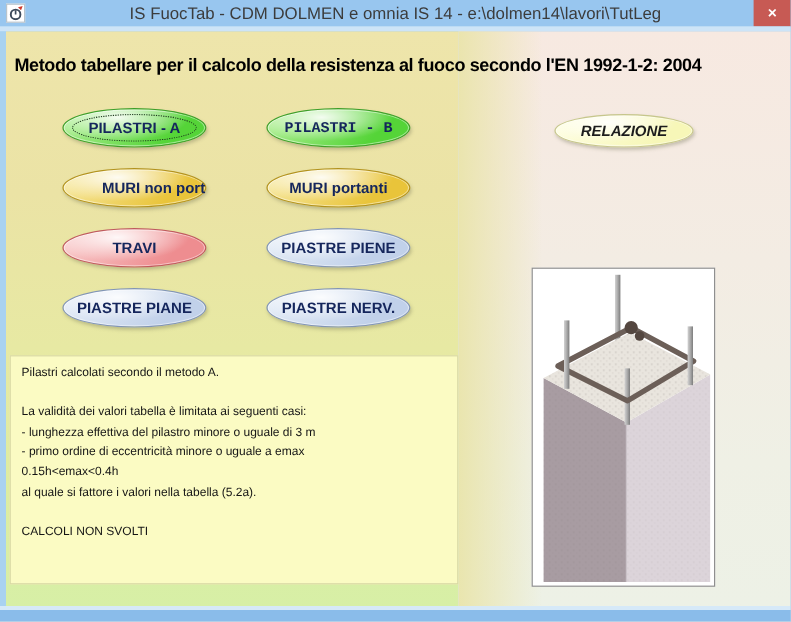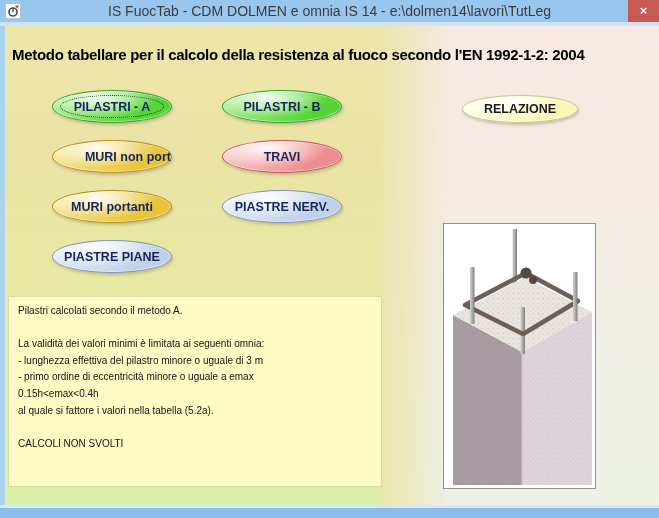--- a/index.html
+++ b/index.html
@@ -39,20 +39,21 @@
   
   .left-panel{
     position:absolute;left:0;top:0;bottom:0;width:377px;
     background:linear-gradient(to bottom,#eee5ab 0%,#ebe3a5 28%,#e7e9a3 55%,#ddeda2 80%,#d7efa6 100%);
   }
   .right-panel{
     position:absolute;left:377px;top:0;bottom:0;right:0;
     background:
       linear-gradient(to right, rgba(233,228,168,.9) 0px, rgba(233,228,168,0) 70px),
       linear-gradient(to bottom,#f7e9e1 0%,#f3ece3 40%,#eff0e5 75%,#edf1e6 100%);
+    font-style: italic;
   }
   
   .heading{
     position:absolute;left:7px;top:20px;width:648px;z-index:3;
     font-size:15px;font-weight:bold;letter-spacing:-0.3px;color:var(--header_text,#000);
     white-space:nowrap;
   }
   
   .btn-grid{
     position:absolute;left:47px;top:64px;
@@ -105,43 +106,46 @@
   </div>
   <div class="titlebar-strip"></div>
 
   <div class="content">
     <div class="left-panel">
       <div class="btn-grid">
           <div class="oval" style="--c: #55d438; --lt: #b9f29e; --bd: #3f9e2a; color: rgb(21, 38, 92);">
             <span>PILASTRI - A</span>
             <i class="focus-ring"></i>
           </div>
-          <div class="oval" style="--c: #55d438; --lt: #b9f29e; --bd: #3f9e2a; color: rgb(21, 38, 92);">
+          <div class="oval" style="--c: #55d438; --lt: #b9f29e; --bd: #3f9e2a; color: rgb(21, 38, 92); font-family: Liberation Mono, monospace;">
             <span>PILASTRI - B</span>
           </div>
           <div class="oval" style="--c: #e9c43a; --lt: #f8ecaa; --bd: #b2921e; color: rgb(21, 38, 92); justify-content: flex-end;">
             <span>MURI non port</span>
           </div>
+          <div class="oval" style="--c: #e9c43a; --lt: #f8ecaa; --bd: #b2921e; color: rgb(21, 38, 92);">
+            <span>MURI portanti</span>
+          </div>
           <div class="oval" style="--c: #ee8d90; --lt: #fad3d3; --bd: #bf5a5e; color: rgb(21, 38, 92);">
             <span>TRAVI</span>
           </div>
-          <div class="oval" style="--c: #e9c43a; --lt: #f8ecaa; --bd: #b2921e; color: rgb(21, 38, 92);">
-            <span>MURI portanti</span>
+          <div class="oval" style="--c: #c1d1ea; --lt: #e8eff8; --bd: #8295b5; color: rgb(21, 38, 92);">
+            <span>PIASTRE PIENE</span>
+          </div>
+          <div class="oval" style="--c: #c1d1ea; --lt: #e8eff8; --bd: #8295b5; color: rgb(21, 38, 92);">
+            <span>PIASTRE PIANE</span>
           </div>
           <div class="oval" style="--c: #c1d1ea; --lt: #e8eff8; --bd: #8295b5; color: rgb(21, 38, 92);">
             <span>PIASTRE NERV.</span>
-          </div>
-          <div class="oval" style="--c: #c1d1ea; --lt: #e8eff8; --bd: #8295b5; color: rgb(21, 38, 92);">
-            <span>PIASTRE PIANE</span>
           </div>
         </div>
       <div class="info-box">
           <div class="info-line">Pilastri calcolati secondo il metodo A.</div>
           <div class="info-line"></div>
-          <div class="info-line">La validità dei valori minimi è limitata ai seguenti omnia:</div>
+          <div class="info-line">La validità dei valori tabella è limitata ai seguenti casi:</div>
           <div class="info-line">- lunghezza effettiva del pilastro minore o uguale di 3 m</div>
           <div class="info-line">- primo ordine di eccentricità minore o uguale a emax</div>
           <div class="info-line">0.15h&lt;emax&lt;0.4h</div>
           <div class="info-line">al quale si fattore i valori nella tabella (5.2a).</div>
           <div class="info-line"></div>
           <div class="info-line">CALCOLI NON SVOLTI</div>
         </div>
     </div>
 
     <div class="right-panel">

